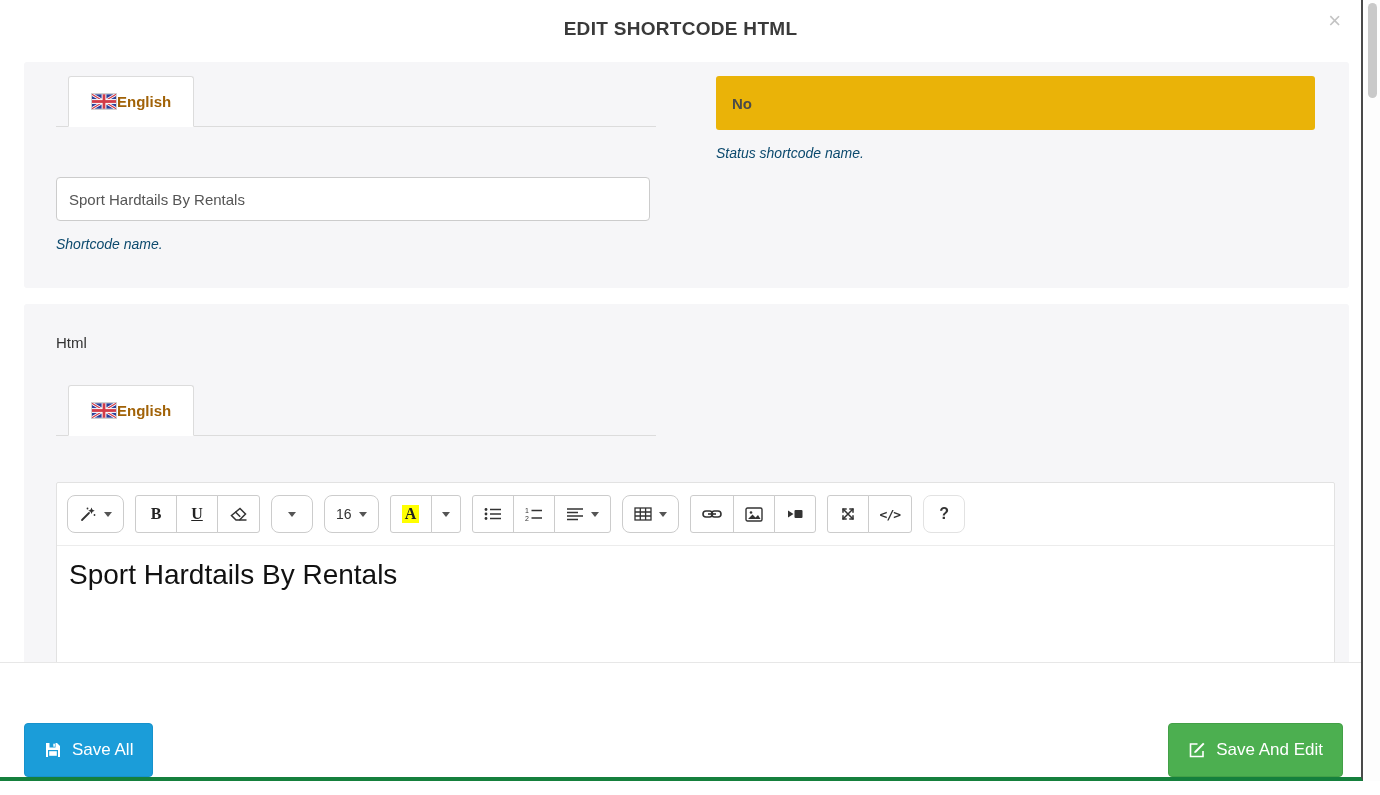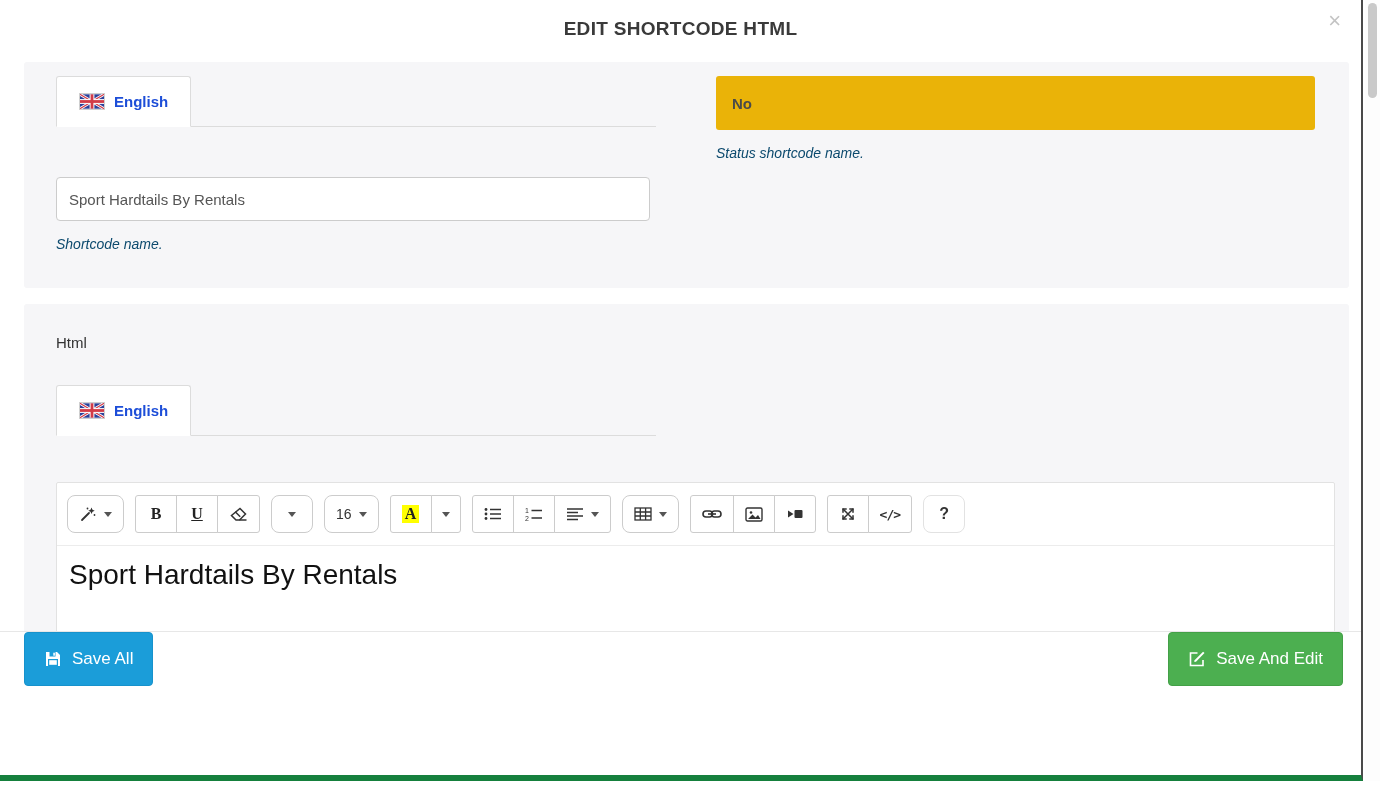--- a/index.html
+++ b/index.html
@@ -2,42 +2,42 @@
 <html><head>
 <meta charset="utf-8">
 <style>
   * { margin:0; padding:0; box-sizing:border-box; }
   html,body { background:#fff; }
   body { font-family:"Liberation Sans", sans-serif; color:#333; }
   .viewport { position:relative; width:1380px; height:795px; background:#fff; overflow:hidden; }
 
   
   .modal { position:absolute; left:0; top:0; width:1363px; height:781px; background:#fff;
-           border-right:2px solid #4a4a4a; border-bottom:6px solid #15803d; overflow:hidden; }
+           border-right:2px solid #4a4a4a; border-bottom:4px solid #15803d; overflow:hidden; }
 
   
   .scroll-strip { position:absolute; right:0; top:0; width:15px; height:781px; background:#fdfdfd; }
   .scroll-thumb { position:absolute; right:3px; top:3px; width:9px; height:95px; background:#c9c9c9; border-radius:5px; }
 
   
   .modal-header { position:relative; height:60px; }
   .modal-title { text-align:center; padding-top:18px; font-size:19px; font-weight:700; color:#3a3a3a; letter-spacing:.3px; }
   .modal-close { position:absolute; right:20px; top:10px; font-size:22px; color:#c3c3c3; cursor:pointer; line-height:1; font-weight:400; }
 
   
   .panel { background:#f6f6f8; border-radius:3px; margin:0 12px 0 24px; }
   .panel-top { margin-top:2px; padding:14px 34px 36px 32px; display:flex; }
   .col-left { width:660px; }
   .col-right { flex:1; padding-top:0; }
 
   .tabbar { position:relative; width:600px; height:51px; border-bottom:1px solid #dcdcdc; }
-  .tab { position:absolute; left:0; bottom:-1px; display:flex; align-items:center; gap:9px;
+  .tab { position:absolute; left:12px; bottom:-1px; display:flex; align-items:center; 
          background:#fff; border:1px solid #dcdcdc; border-bottom:1px solid #fff;
          border-radius:3px 3px 0 0; padding:0 22px; height:51px;
-         font-weight:700; font-size:15px; color:#1d4ed8; cursor:pointer; }
+         font-weight:700; font-size:15px; color:#a16207; cursor:pointer; }
   .flag { display:inline-block; line-height:0; border:1px solid #cfcfcf; }
 
   .name-input { margin-top:50px; width:594px; height:44px; padding:0 12px; font-size:15px; color:#555;
                 border:1px solid #ccc; border-radius:4px; background:#fff; font-family:"Liberation Sans",sans-serif; }
   .helper { margin-top:15px; font-style:italic; font-size:14px; color:#0c4a6e; }
 
   .status-box { background:#eab308; border-radius:3px; height:54px; display:flex; align-items:center;
                 padding:0 16px; font-weight:700; font-size:15px; color:#4a4a4a; }
 
   .panel-html { margin-top:16px; height:473px; padding:30px 14px 0 32px; overflow:hidden; }
@@ -56,22 +56,22 @@
   .caret { width:0; height:0; border-left:4px solid transparent; border-right:4px solid transparent; border-top:5px solid #555; }
   .glyph-serif { font-family:"Liberation Serif", serif; font-weight:700; font-size:16px; color:#222; }
   .glyph-underline { text-decoration:underline; }
   .hl { background:#ffff00; padding:0 3px; }
   .code-glyph { font-family:"DejaVu Sans Mono", monospace; font-size:13px; font-weight:700; color:#333; letter-spacing:-1px; }
   .help-glyph { font-size:16px; font-weight:700; color:#333; }
   .editor-area { min-height:160px; padding:10px 12px; font-size:28px; color:#111; line-height:1.35;
                  font-family:"Liberation Sans", sans-serif; }
 
   
-  .modal-footer { position:absolute; left:0; bottom:0; width:100%; height:144px; background:#fff;
-                  border-top:1px solid #e7e7e7; display:flex; align-items:flex-start; justify-content:space-between;
+  .modal-footer { position:absolute; left:0; bottom:0; width:100%; height:115px; background:#fff;
+                  border-top:1px solid #e7e7e7; display:flex; align-items:flex-end; justify-content:space-between;
                   padding:0 18px 0 24px; z-index:5; }
   .btn { display:inline-flex; align-items:center; gap:10px; height:54px; padding:0 19px; border-radius:4px;
          font-size:17px; color:#fff; border:1px solid transparent; cursor:pointer; font-family:"Liberation Sans",sans-serif; }
   .btn-blue { background:#1b9dd9; border-color:#1792cc; }
   .btn-green { background:#4caf50; border-color:#43a047; }
   .btn-red { background:#f44336; border-color:#ea3c30; }
   .footer-right { display:flex; }
   .ico { line-height:0; display:inline-block; }
 </style>
 </head>

